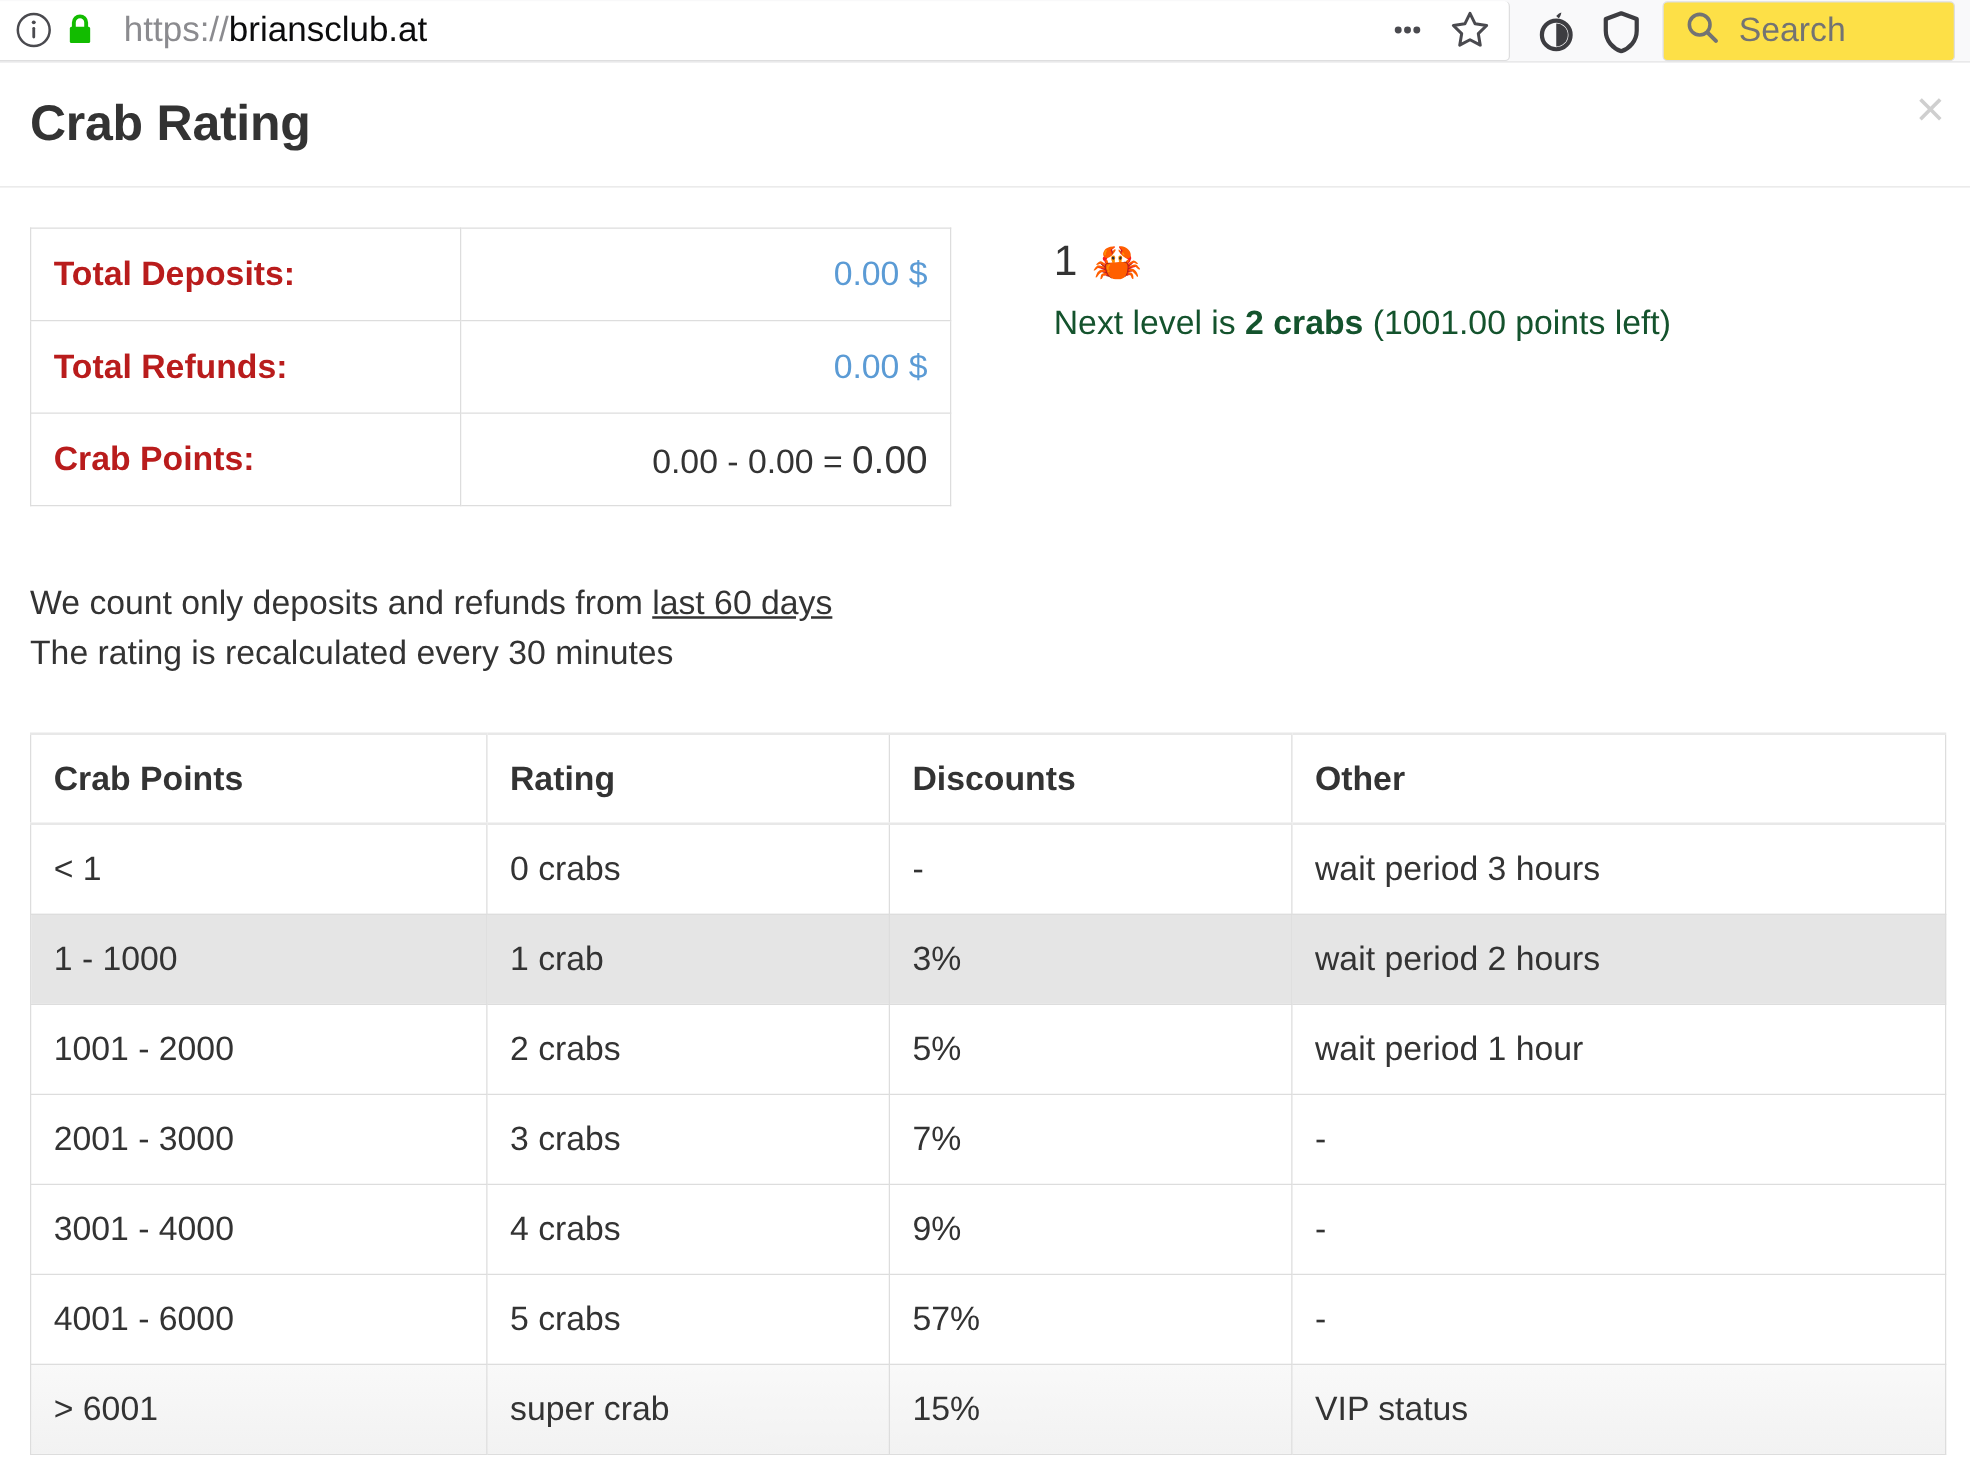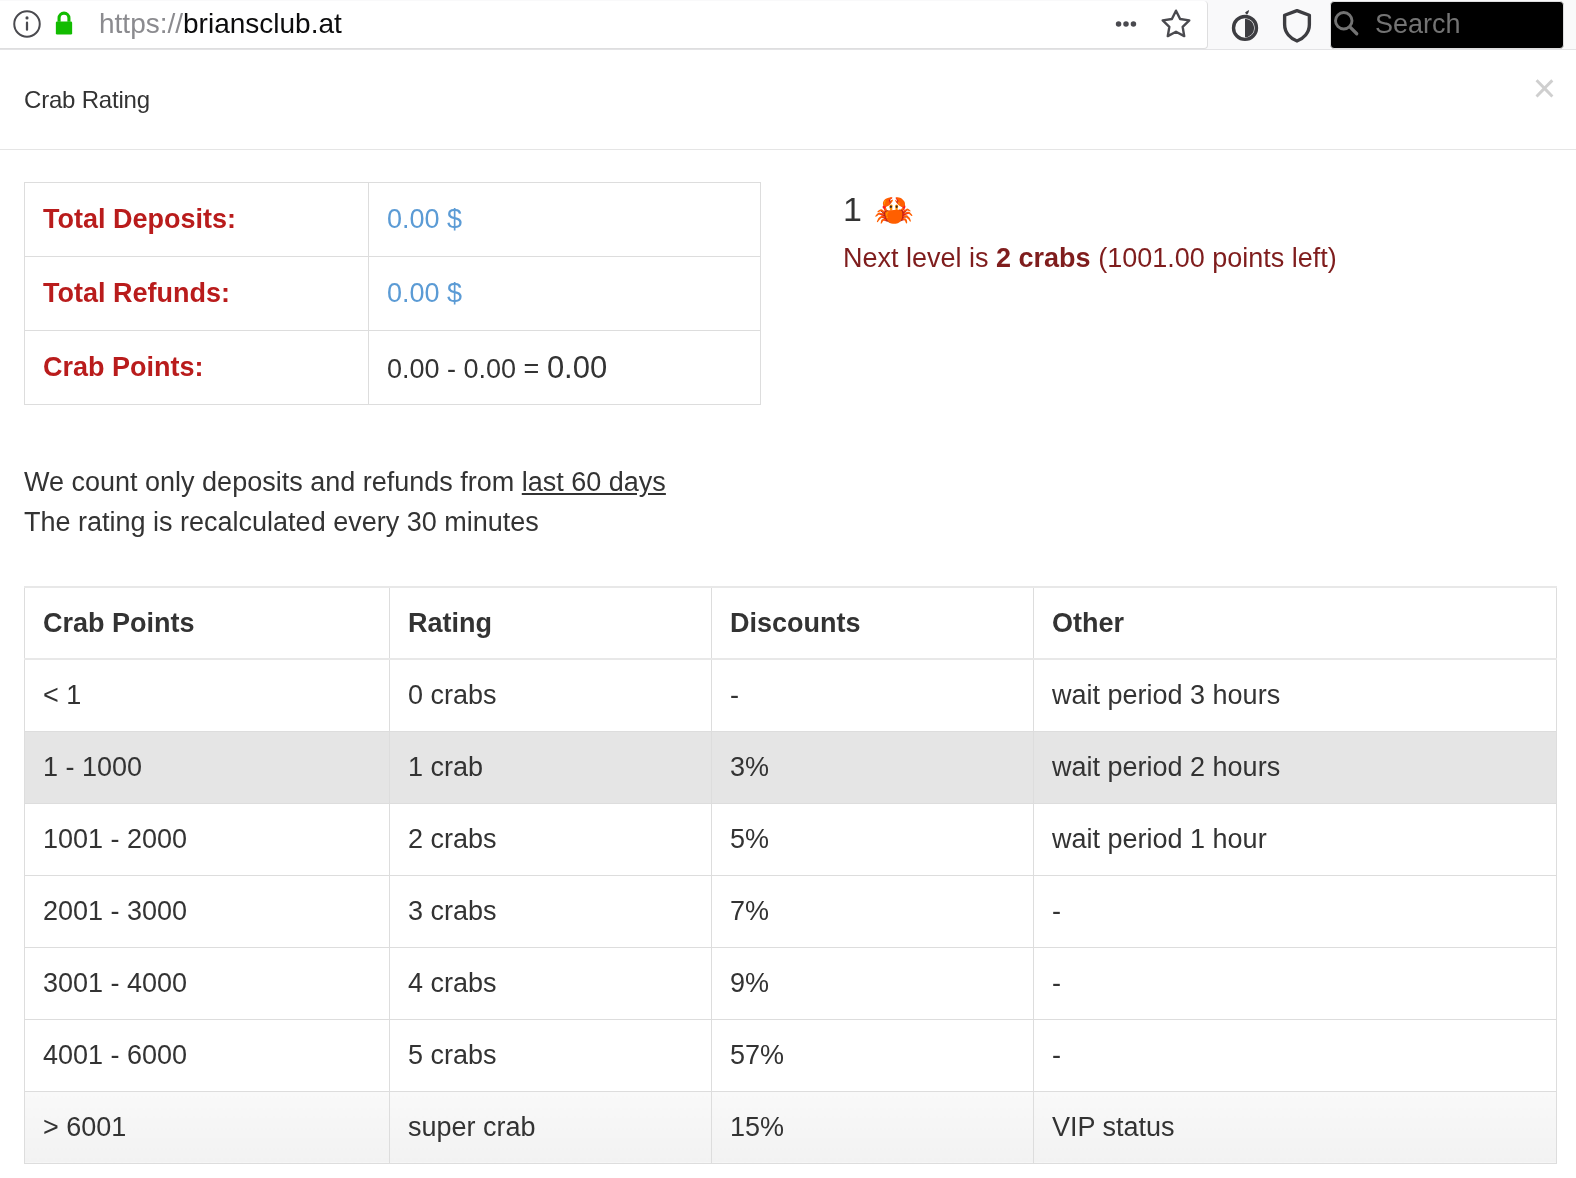--- a/index.html
+++ b/index.html
@@ -72,45 +72,46 @@
     display: flex;
     align-items: center;
     gap: 6px;
     padding: 0 10px 0 14px;
     flex: 0 0 auto;
   }
   .searchbox {
     flex: 0 0 auto;
     width: 234px;
     height: 48px;
-    background: #000000;
+    background: #fde047;
     border: 1px solid #dededf;
     border-radius: 4px;
     display: flex;
     align-items: center;
+    padding-left: 16px;
     margin-right: 12px;
   }
   .searchbox .ph {
     margin-left: 14px;
     font-size: 27px;
     color: #737373;
   }
 
   
   .modal-header {
     height: 100px;
     display: flex;
     align-items: center;
     padding: 0 22px 0 24px;
     border-bottom: 1px solid #e5e5e5;
     position: relative;
   }
   .modal-title {
-    font-size: 24px;
-    font-weight: normal;
+    font-size: 40px;
+    font-weight: bold;
     color: #333333;
     letter-spacing: -0.2px;
   }
   .modal-close {
     position: absolute;
     right: 20px;
     top: 18px;
     font-size: 40px;
     line-height: 1;
     color: #cfcfcf;
@@ -142,20 +143,21 @@
   }
   .summary-table td.label {
     width: 344px;
     font-weight: bold;
     font-size: 27px;
     color: #b91c1c;
   }
   .summary-table td.value {
     font-size: 27px;
     color: #333333;
+    text-align: right;
   }
   .money-link {
     color: #5b9bd5;
     text-decoration: none;
     font-size: 27px;
   }
   .crabpoints-expr { font-size: 27px; color: #333; white-space: nowrap; }
   .crabpoints-expr .big { font-size: 31px; }
 
   
@@ -172,21 +174,21 @@
     white-space: nowrap;
   }
   .crab-emoji {
     font-size: 32px;
     margin-left: 12px;
     line-height: 1;
   }
   .next-level {
     margin-top: 14px;
     font-size: 27px;
-    color: #7f1d1d;
+    color: #14532d;
     white-space: nowrap;
   }
   .next-level b { font-weight: bold; }
 
   .notes {
     margin-top: 58px;
     font-size: 27px;
     color: #333333;
     line-height: 1.47;
   }

